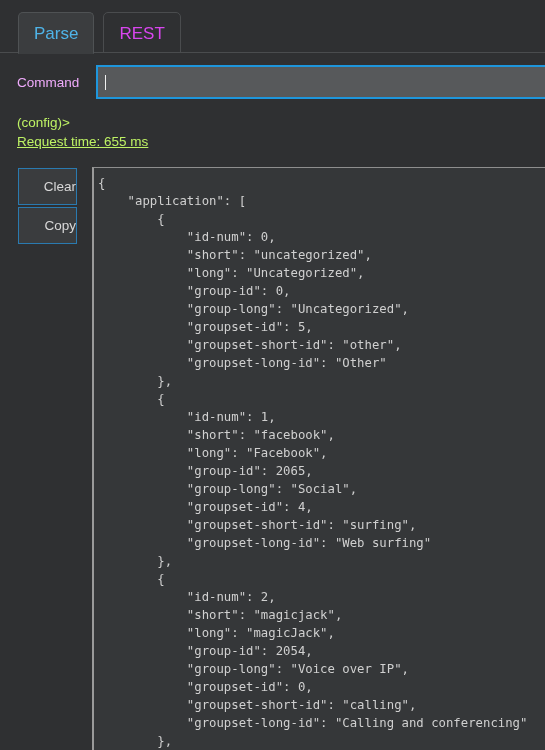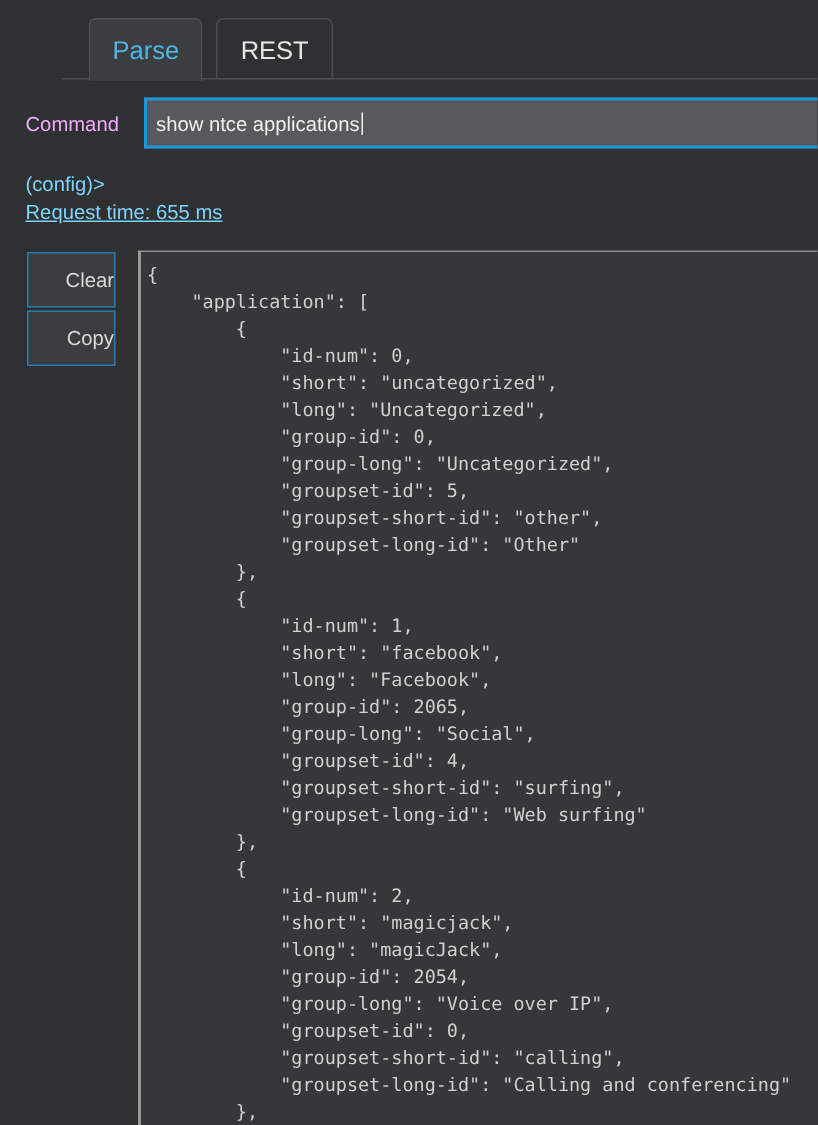--- a/index.html
+++ b/index.html
@@ -17,39 +17,38 @@
   }
 
   
   .tabbar {
     position: relative;
     height: 53px;
     padding-left: 18px;
     box-sizing: border-box;
     display: flex;
     align-items: flex-end;
-    margin-left: 41px;
   }
   .tabbar-underline {
     position: absolute;
     left: 0;
     right: 0;
     bottom: 0;
     height: 1px;
     background: #4a4c4e;
   }
   .tab {
     position: relative;
     z-index: 2;
     height: 41px;
     line-height: 41px;
     padding: 0 15px;
     box-sizing: border-box;
     font-size: 17px;
-    color: #e5e5e5;
+    color: #d946ef;
     border: 1px solid #4a4c4e;
     border-bottom: 1px solid #4a4c4e;
     border-radius: 5px 5px 0 0;
     background: transparent;
     margin-right: 9px;
     white-space: nowrap;
     cursor: pointer;
     user-select: none;
   }
   .tab.active {
@@ -97,21 +96,21 @@
     height: 15px;
     background: #f0f0f0;
     margin-left: 1px;
     vertical-align: middle;
   }
 
   
   .status-line {
     padding-left: 17px;
     font-size: 13.5px;
-    color: #7dd3fc;
+    color: #bef264;
   }
   #prompt-line { margin-top: 14px; }
   #request-time-line { margin-top: 4px; text-decoration: underline; }
 
   
   .body-area {
     display: flex;
     margin-top: 18px;
     height: 585px;
   }
@@ -162,21 +161,20 @@
 
 <div class="tabbar">
   <div class="tabbar-underline"></div>
   <div class="tab active">Parse</div>
   <div class="tab">REST</div>
 </div>
 
 <div class="cmd-row">
   <div class="cmd-label">Command</div>
   <div class="cmd-input" title="Enter command">
-    <span>show ntce applications</span>
       <span class="caret"></span>
   </div>
 </div>
 
 <div class="status-line" id="prompt-line">(config)&gt;</div>
 <div class="status-line" id="request-time-line">Request time: 655 ms</div>
 
 <div class="body-area">
 
   <div class="side-buttons">

